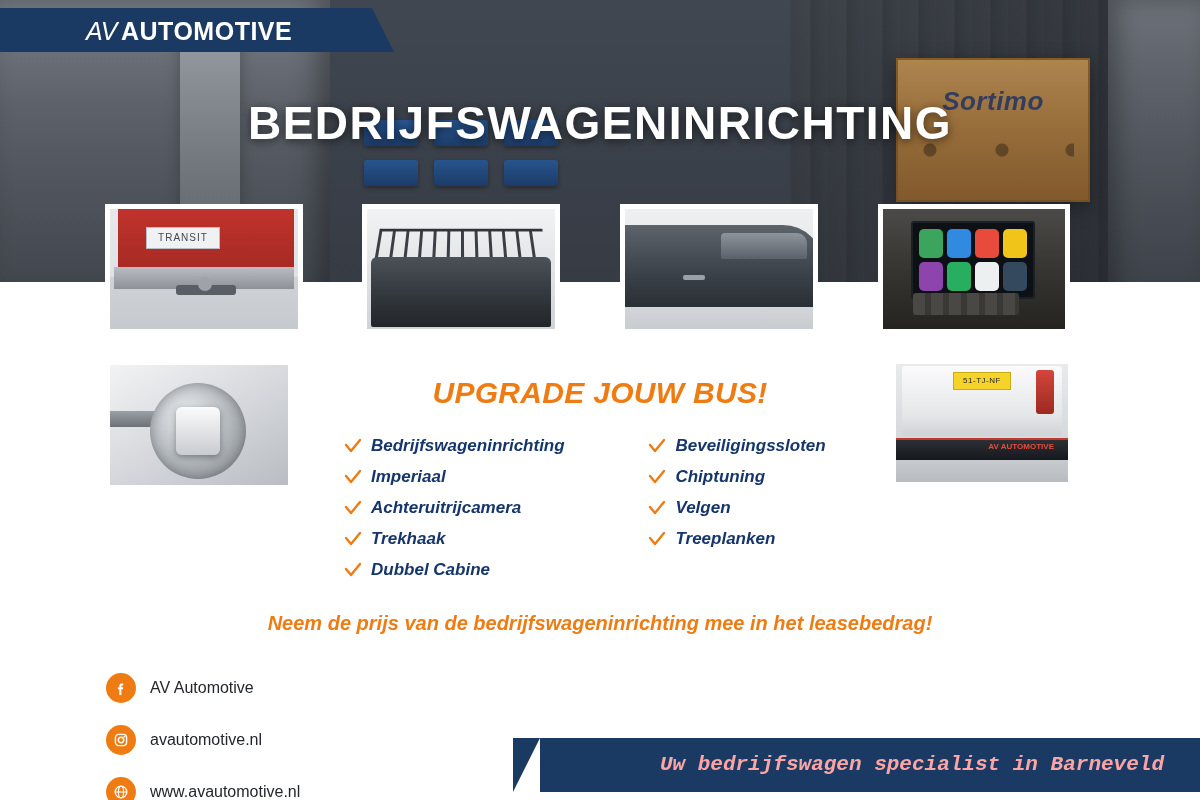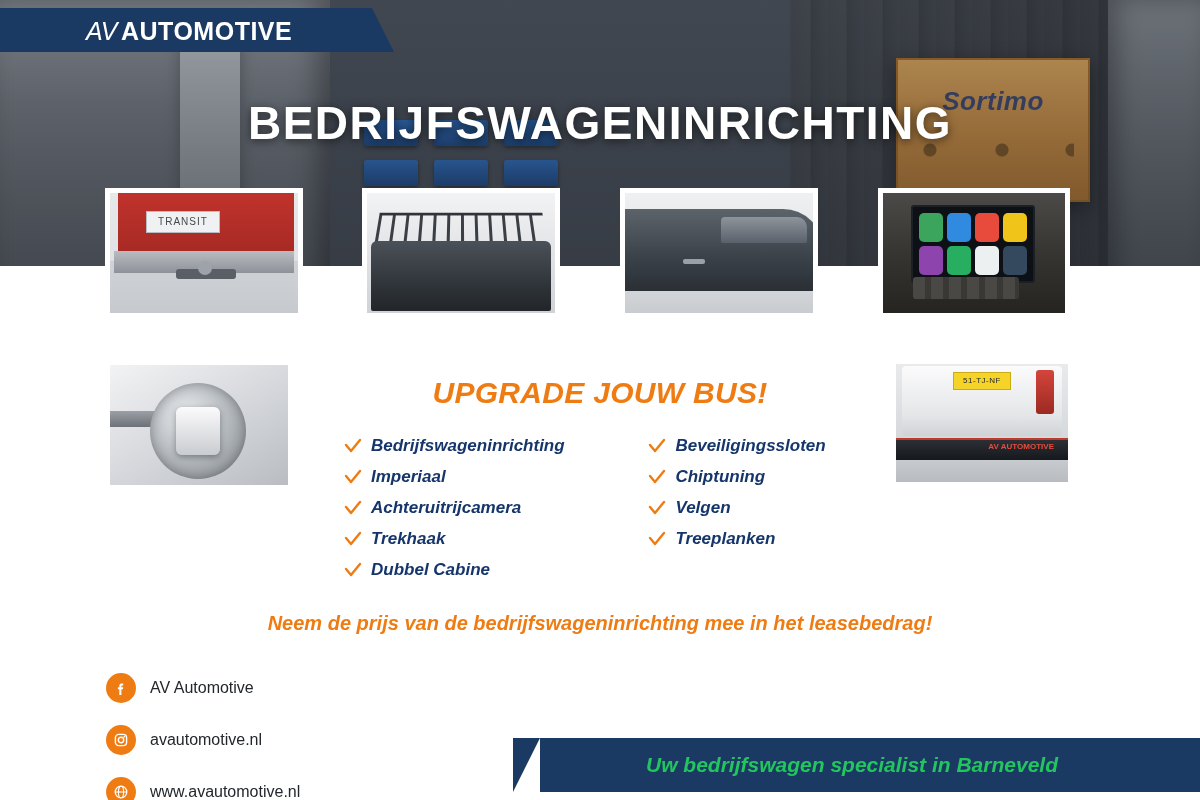--- a/index.html
+++ b/index.html
@@ -160,21 +160,21 @@
   .logo-word {
     font-size: 25px;
     font-weight: bold;
     letter-spacing: .5px;
     margin-left: 4px;
   }
 
   
   .strip {
     position: absolute;
-    top: 188px;
+    top: 204px;
     left: 0;
     width: 1200px;
     height: 134px;
   }
   .strip-white {
     position: absolute;
     left: 0; top: 78px;
     width: 1200px; height: 56px;
     background: #ffffff;
   }
@@ -419,25 +419,26 @@
     width: 0; height: 0;
     border-style: solid;
     border-width: 54px 27px 0 0;
     border-color: #1b3a63 transparent transparent transparent;
   }
   .footer-text {
     position: absolute;
     left: 0; right: 36px; top: 0;
     height: 54px;
     line-height: 54px;
-    text-align: center;
-    color: #22c55e;
+    text-align: right;
+    color: #fca5a5;
     font-size: 21px;
     font-weight: bold;
     font-style: italic;
+    font-family: Liberation Mono, monospace;
   }
 </style>
 </head>
 <body>
 
 <div class="poster">
 
   <div class="hero">
     <div class="hero-photo"></div>
     <div class="hero-van-left"></div>

